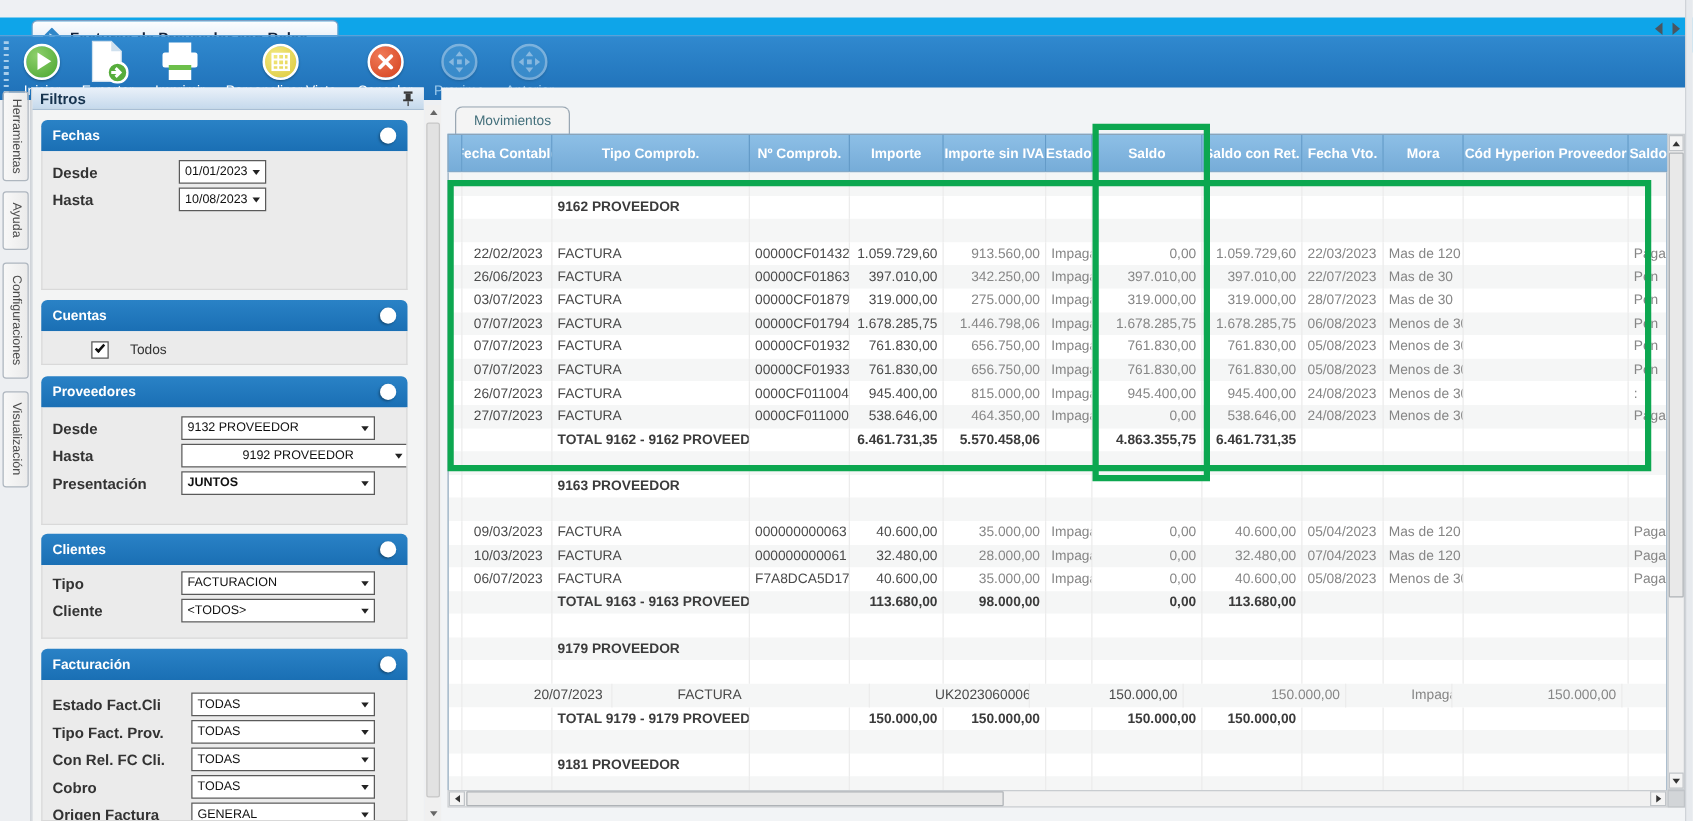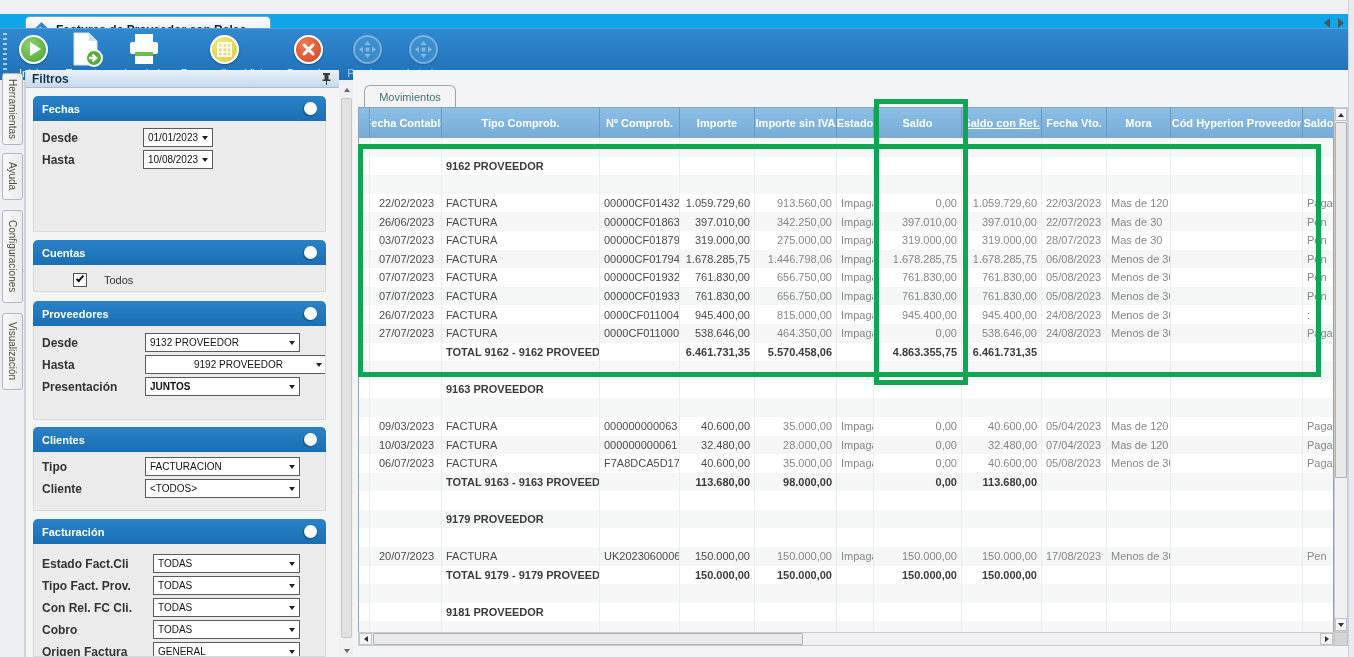--- a/index.html
+++ b/index.html
@@ -436,21 +436,21 @@
   </div>
   <div class="ghead" id="grid-head">
       <div class="gh" style="width: 11px;"></div>
       <div class="gh" style="width: 72px;">Fecha Contable</div>
       <div class="gh" style="width: 158px;">Tipo Comprob.</div>
       <div class="gh" style="width: 80px;">Nº Comprob.</div>
       <div class="gh" style="width: 75px;">Importe</div>
       <div class="gh" style="width: 82px;">Importe sin IVA</div>
       <div class="gh" style="width: 37px;">Estado</div>
       <div class="gh" style="width: 88px;">Saldo</div>
-      <div class="gh" style="width: 80px; text-decoration: underline;">Saldo con Ret.</div>
+      <div class="gh" style="width: 80px;">Saldo con Ret.</div>
       <div class="gh" style="width: 65px;">Fecha Vto.</div>
       <div class="gh" style="width: 64px;">Mora</div>
       <div class="gh" style="width: 132px;">Cód Hyperion Proveedor</div>
       <div class="gh" style="width: 32px;">Saldo</div>
     </div>
   <div class="gbody" id="grid-body">
       <div class="grow" style="background: rgb(245, 246, 246);">
         <div class="gc gy" style="width: 11px;"></div>
         <div class="gc dk" style="width: 72px; padding-left: 9px;"></div>
         <div class="gc dk" style="width: 158px;"></div>
@@ -773,21 +773,21 @@
         <div class="gc a-r dk" style="width: 75px;"></div>
         <div class="gc a-r gy" style="width: 82px;"></div>
         <div class="gc gy" style="width: 37px;"></div>
         <div class="gc a-r gy" style="width: 88px;"></div>
         <div class="gc a-r gy" style="width: 80px;"></div>
         <div class="gc gy" style="width: 65px;"></div>
         <div class="gc gy" style="width: 64px;"></div>
         <div class="gc gy" style="width: 132px;"></div>
         <div class="gc gy" style="width: 32px;"></div>
       </div>
-      <div class="grow" style="background: rgb(245, 246, 246);">
+      <div class="grow" style="background: rgb(245, 246, 246); gap: 48px;">
         <div class="gc gy" style="width: 11px;"></div>
         <div class="gc dk" style="width: 72px; padding-left: 9px;">20/07/2023</div>
         <div class="gc dk" style="width: 158px;">FACTURA</div>
         <div class="gc dk" style="width: 80px;">UK2023060006</div>
         <div class="gc a-r dk" style="width: 75px;">150.000,00</div>
         <div class="gc a-r gy" style="width: 82px;">150.000,00</div>
         <div class="gc gy" style="width: 37px;">Impaga</div>
         <div class="gc a-r gy" style="width: 88px;">150.000,00</div>
         <div class="gc a-r gy" style="width: 80px;">150.000,00</div>
         <div class="gc gy" style="width: 65px;">17/08/2023</div>

